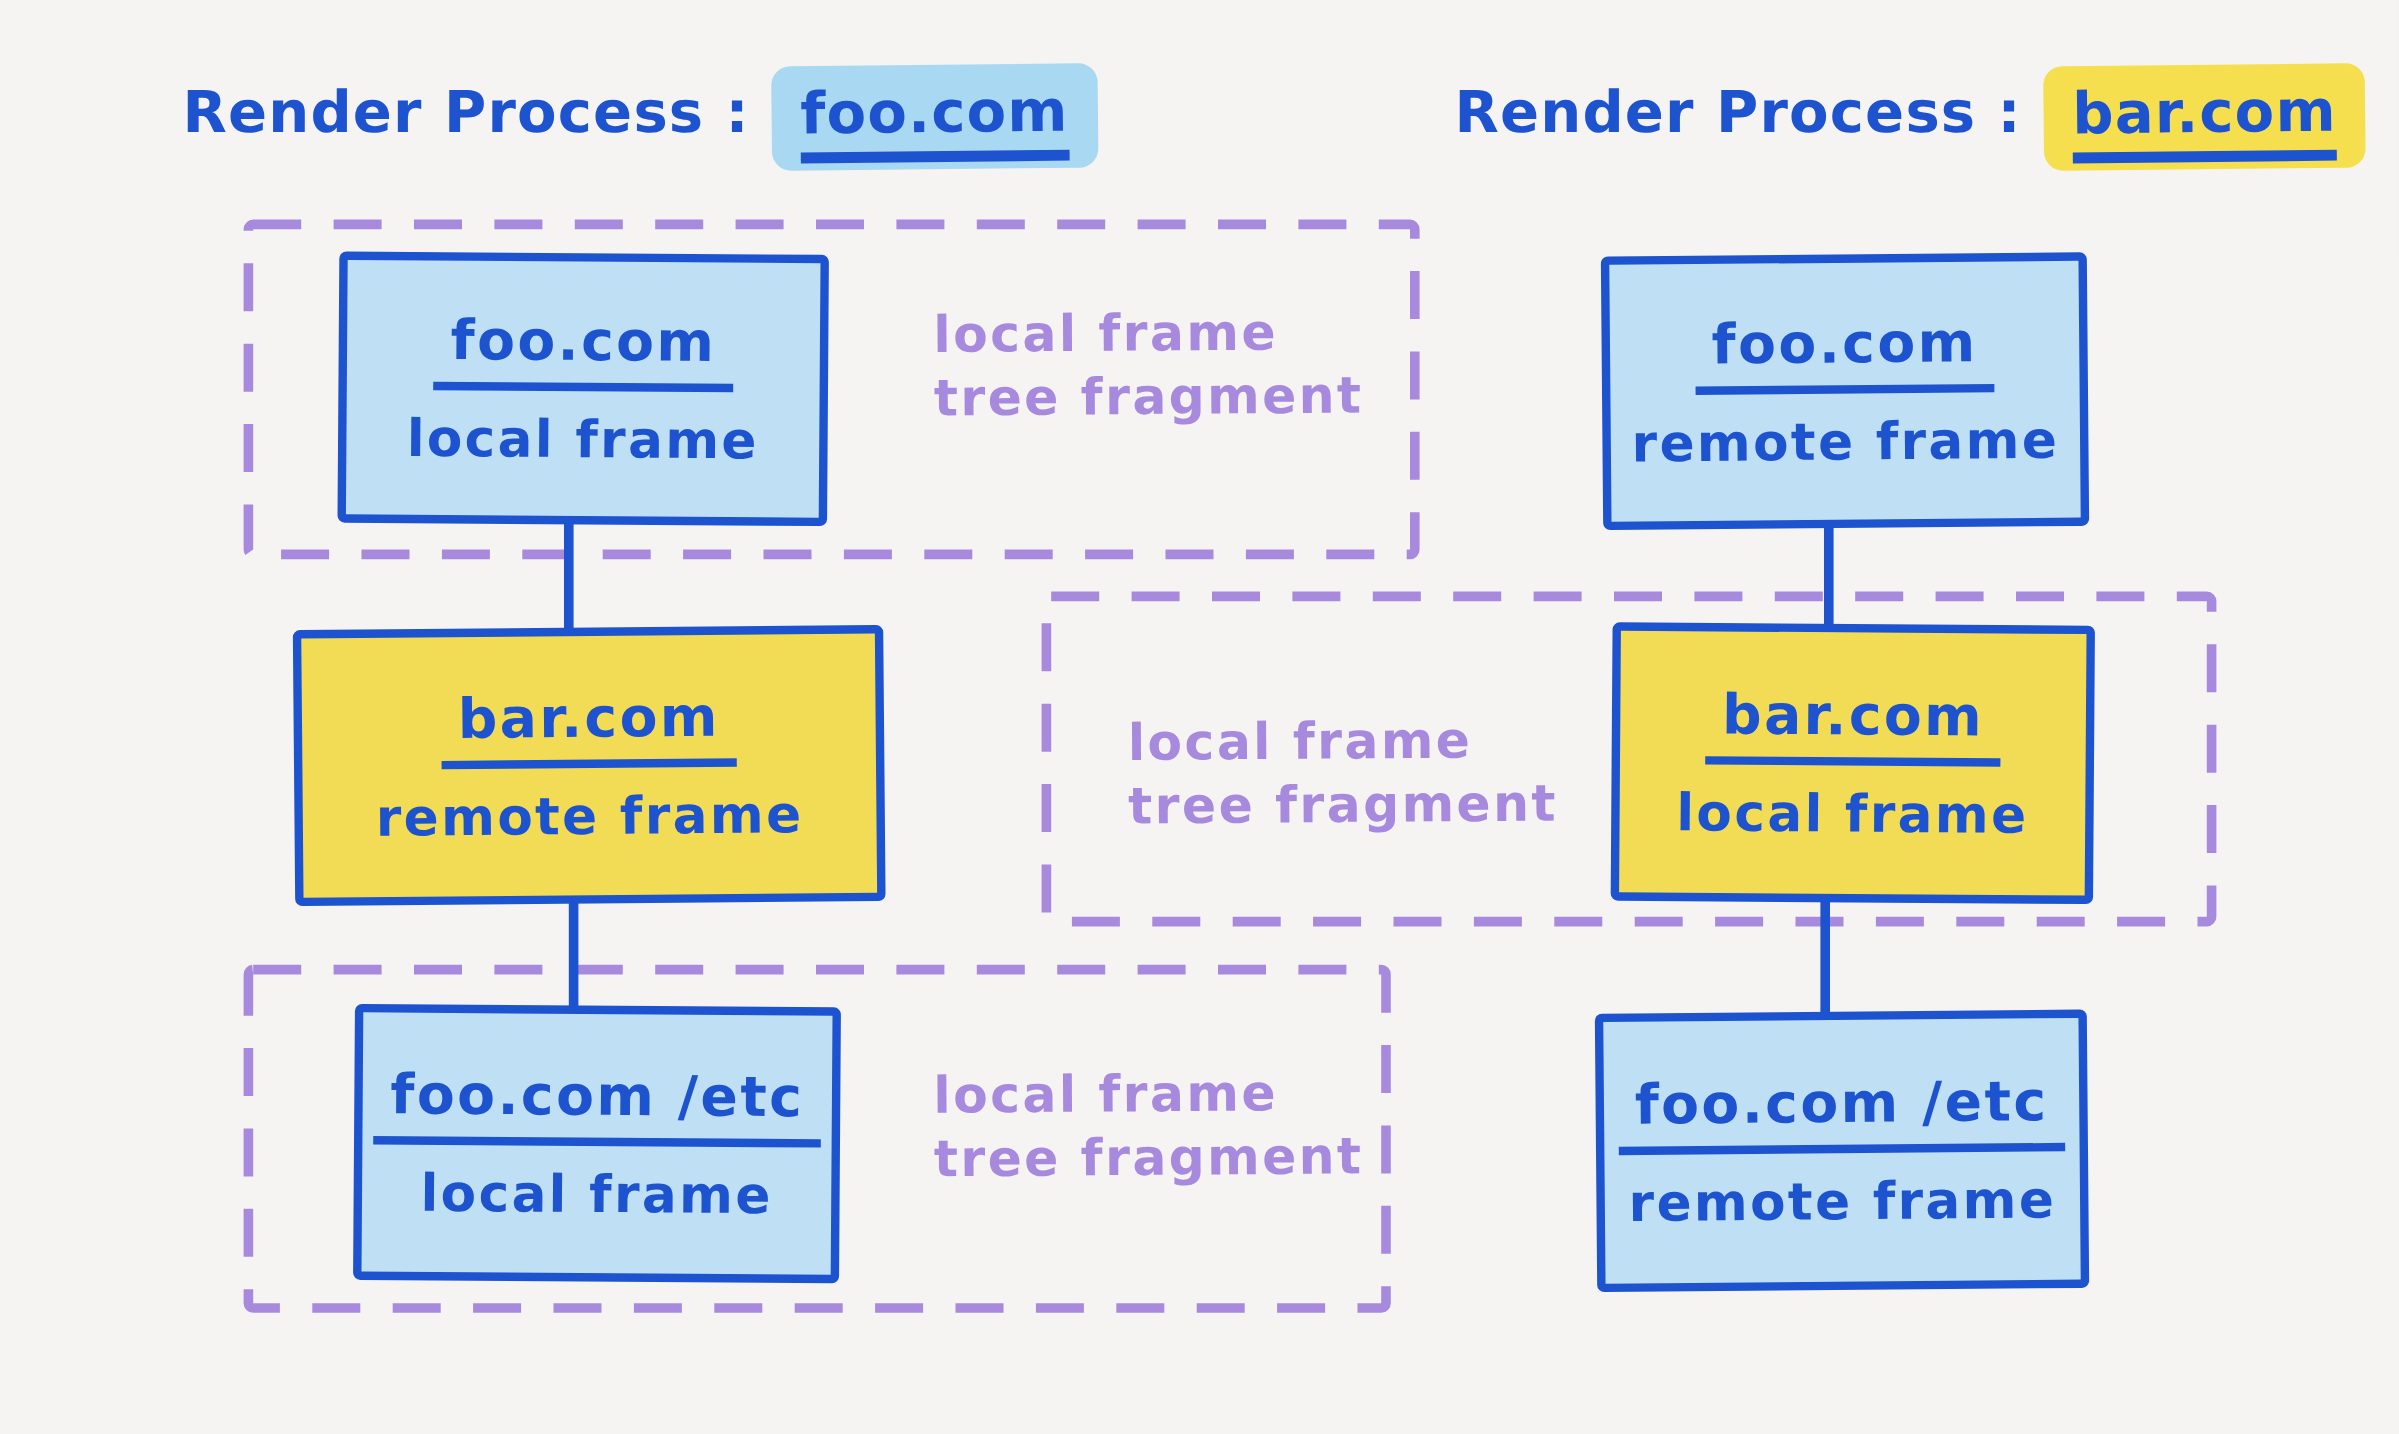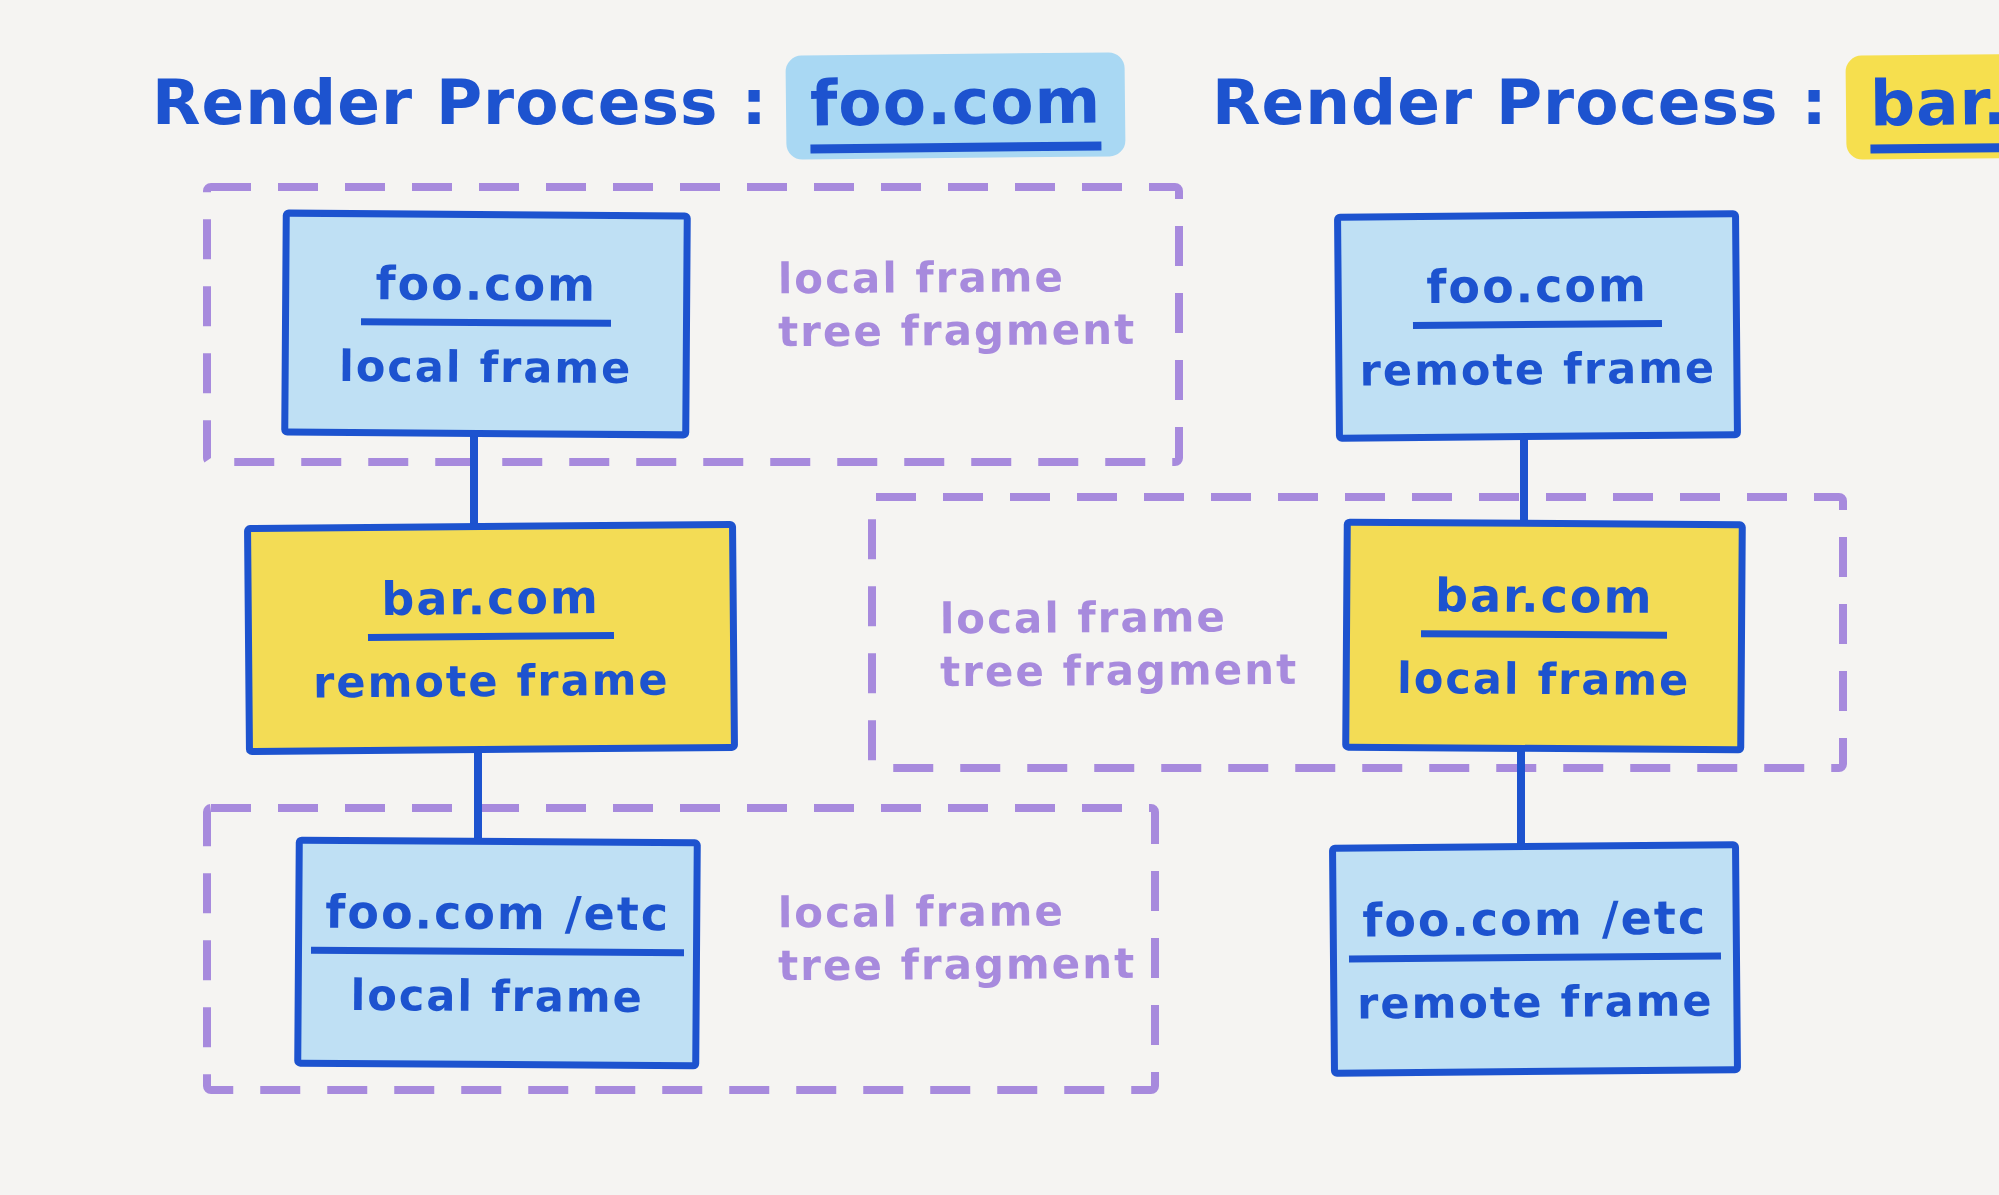--- a/index.html
+++ b/index.html
@@ -19,21 +19,21 @@
     inset:0;
     width:100%;
     height:100%;
   }
   
   .process-title{
     position:absolute;
     display:flex;
     align-items:baseline;
     color:#1d53cf;
-    font-size:63px;
+    font-size:48px;
     font-weight:700;
     letter-spacing:1px;
     white-space:nowrap;
   }
   .title-prefix{
     padding-top:14px;
   }
   .domain-highlight{
     margin-left:18px;
     padding:12px 24px 6px 24px;

